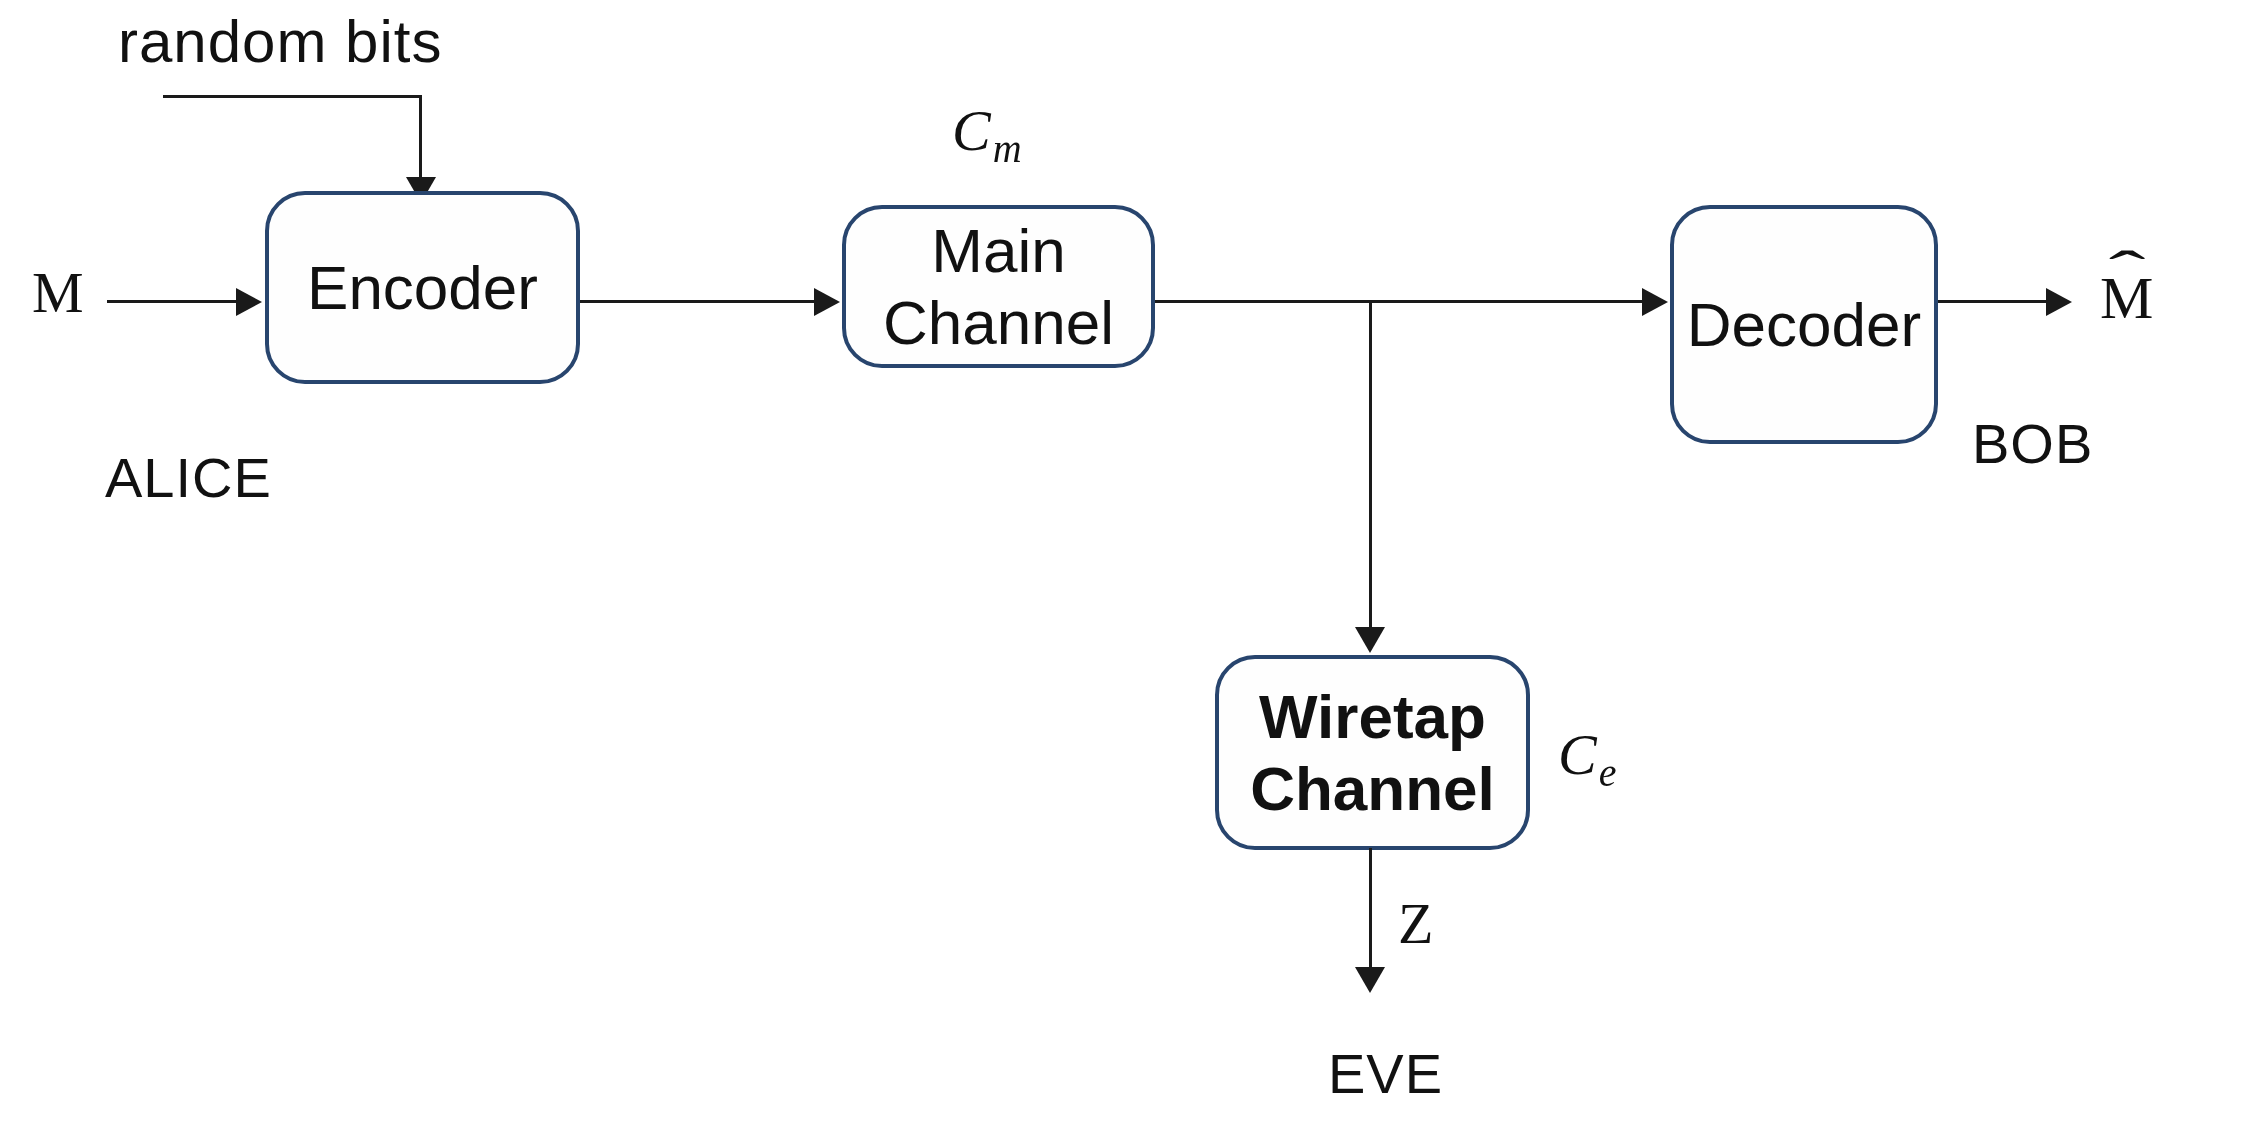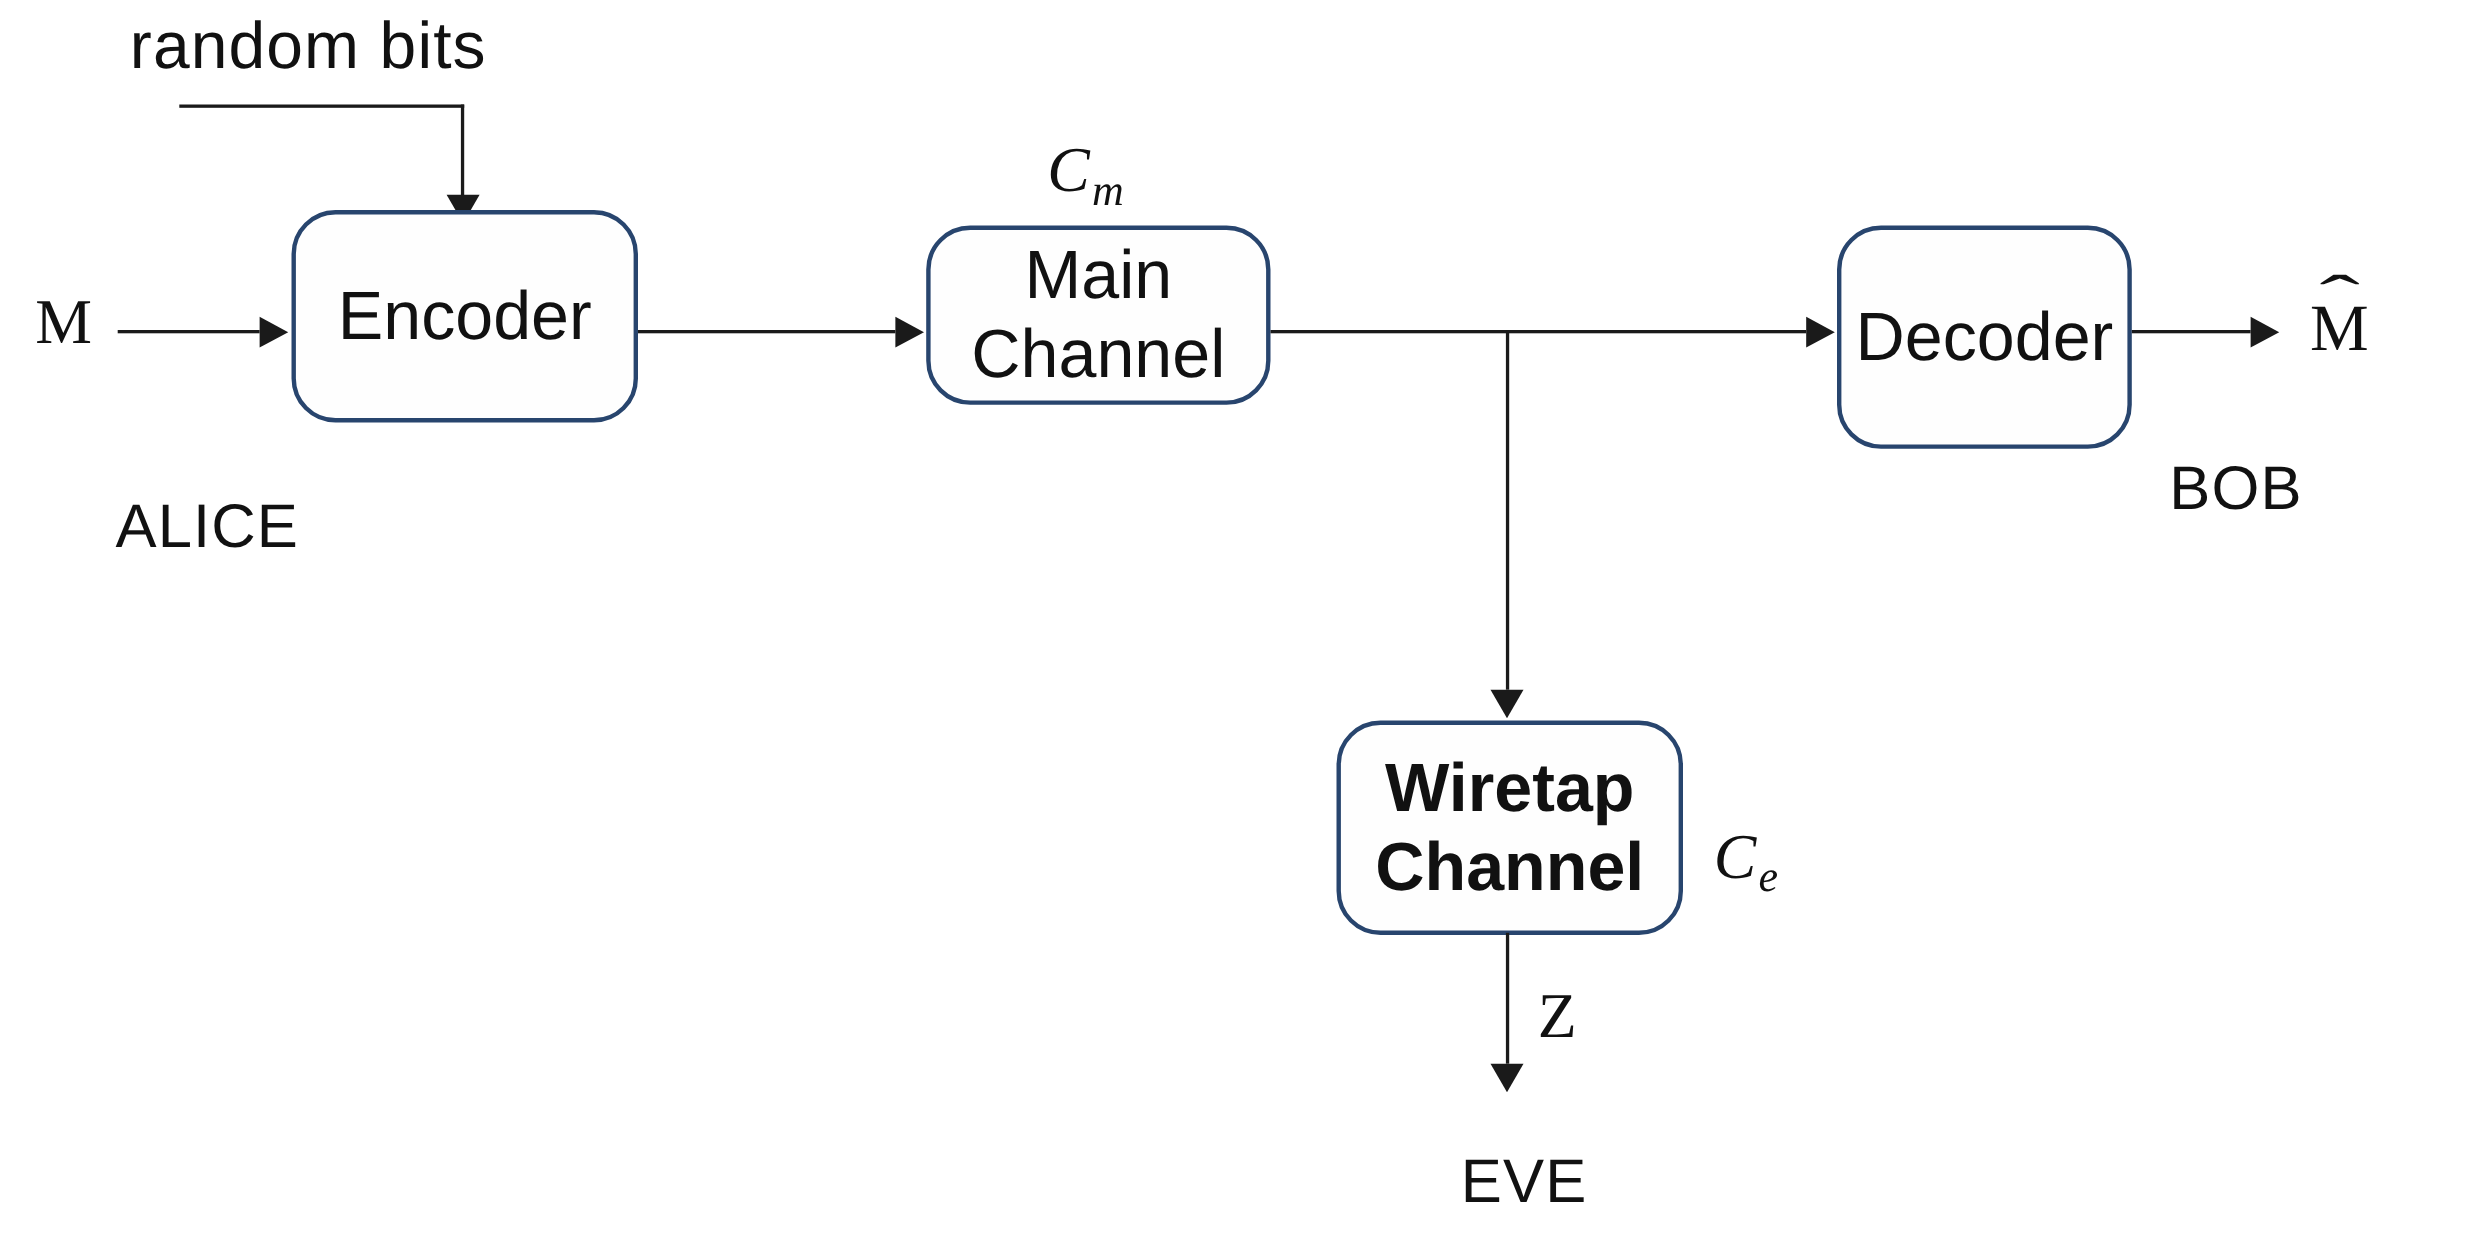--- a/index.html
+++ b/index.html
@@ -43,21 +43,21 @@
   }
   .arrow-down{
     position:absolute;width:0;height:0;
     border-left:15px solid transparent;
     border-right:15px solid transparent;
     border-top:26px solid var(--line);
   }
   .lbl{position:absolute;white-space:nowrap;line-height:1;}
   .sans-lbl{font-size:56px;letter-spacing:1px;}
   .serif-lbl{font-family:"Liberation Serif", serif;font-size:58px;}
-  .math-lbl{font-family:"Liberation Serif", serif;font-style:italic;font-size:58px;margin-top:24px;}
+  .math-lbl{font-family:"Liberation Serif", serif;font-style:italic;font-size:58px;}
   .math-lbl .sub{font-size:40px;vertical-align:-12px;margin-left:2px;}
   #m-hat{font-family:"Liberation Serif", serif;font-size:60px;}
   #m-hat .hat{
     position:absolute;top:-26px;left:50%;
     transform:translateX(-50%) scaleX(1.9);
     font-size:58px;
   }
 </style>
 </head>
 <body>
@@ -98,21 +98,21 @@
     <span>Channel</span>
   </div>
 
   <div class="lbl math-lbl" style="left:1558px;top:726px;"><span>C</span><span class="sub">e</span></div>
 
   <div class="v-line" style="left:1369px;top:848px;height:119px;"></div>
   <div class="arrow-down" style="left:1355px;top:967px;"></div>
   <div class="lbl serif-lbl" style="left:1398px;top:895px;">Z</div>
   <div class="lbl sans-lbl" style="left:1328px;top:1046px;text-align:right;">EVE</div>
 
-  <div class="node" style="left:1670px;top:205px;width:268px;height:203px;text-align:center;">
+  <div class="node" style="left:1670px;top:205px;width:268px;height:239px;text-align:center;">
     <span>Decoder</span>
   </div>
   <div class="lbl sans-lbl" style="left:1972px;top:416px;">BOB</div>
 
   <div class="h-line" style="left:1938px;top:300px;width:108px;"></div>
   <div class="arrow-right" style="left:2046px;top:288px;"></div>
   <div id="m-hat" class="lbl" style="left:2100px;top:268px;">
     <span class="hat">ˆ</span><span>M</span>
   </div>
 

